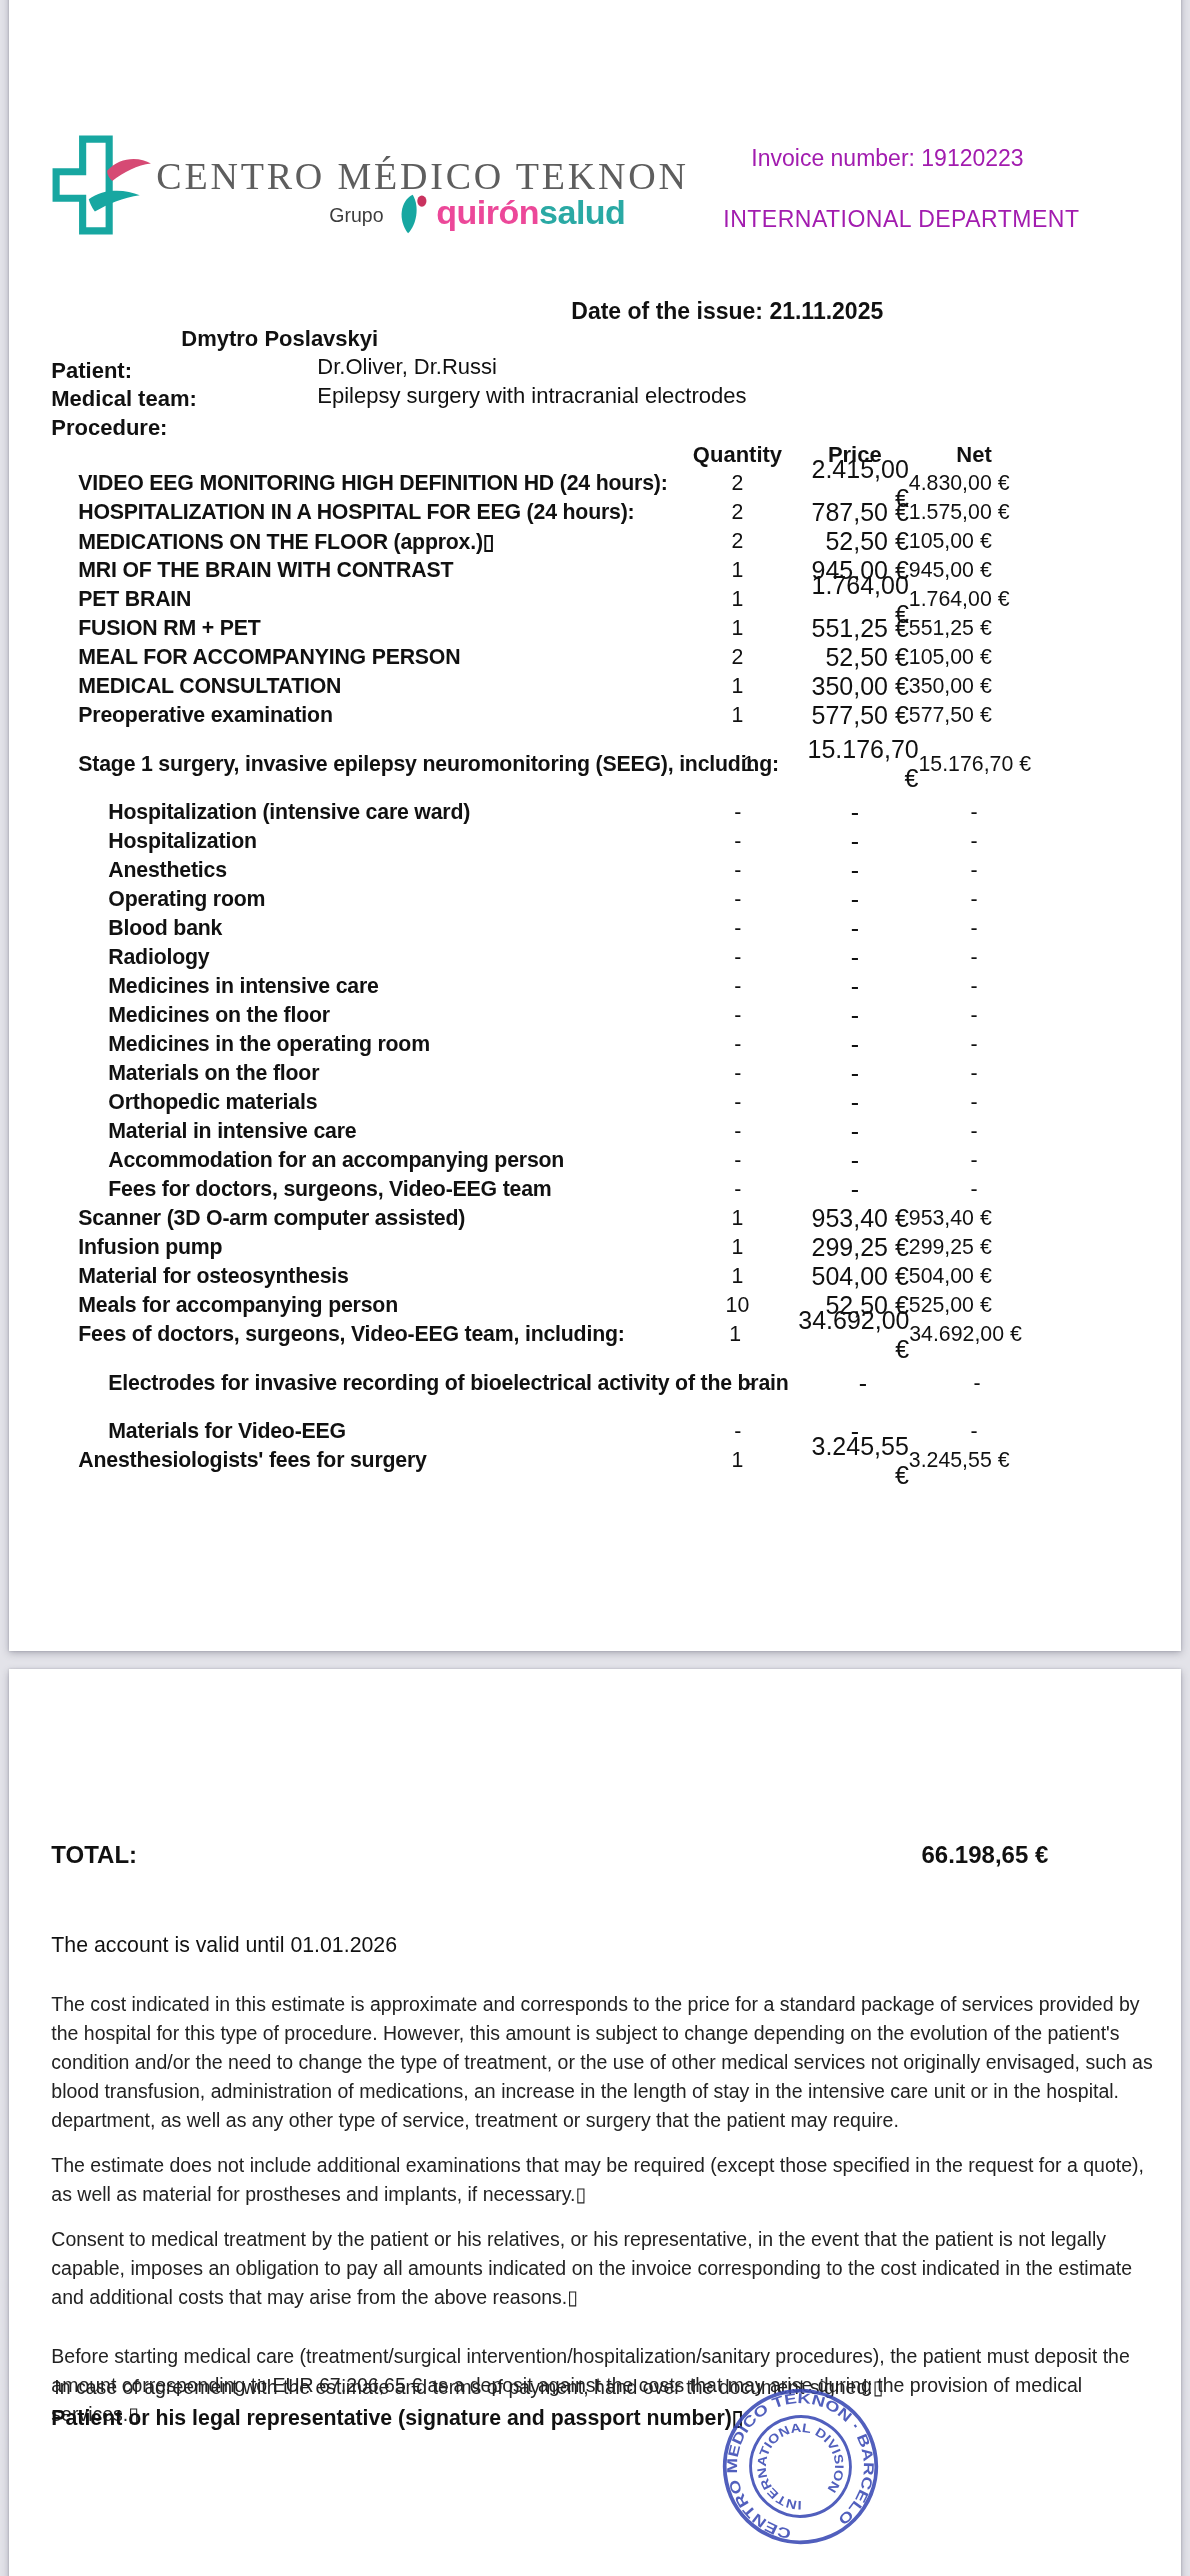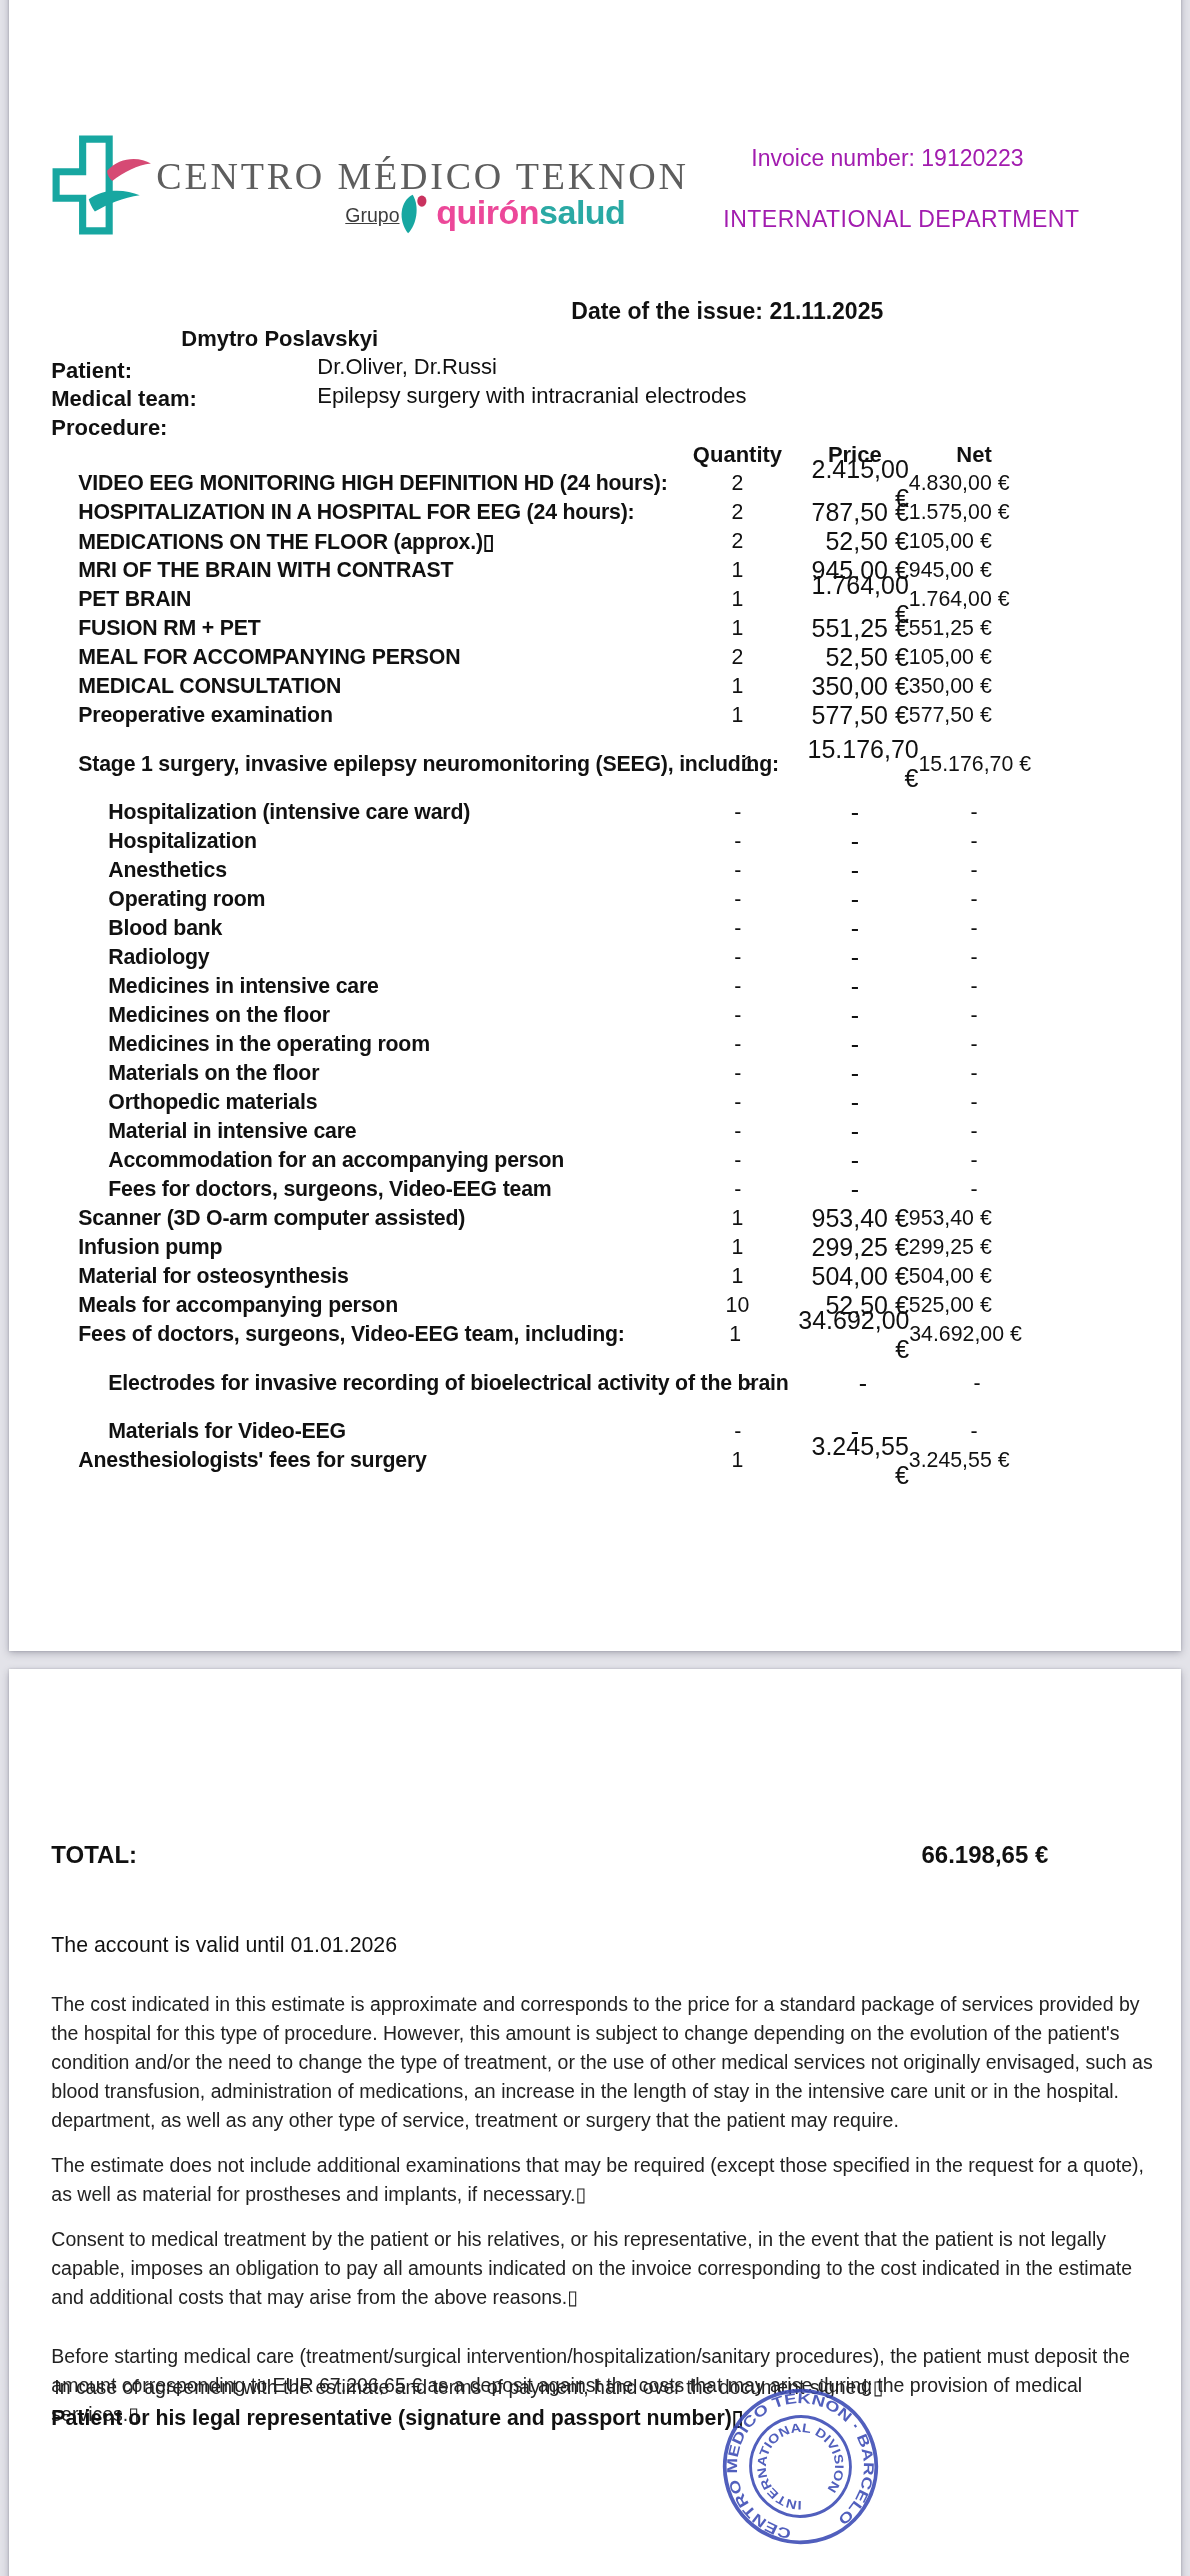--- a/index.html
+++ b/index.html
@@ -63,21 +63,21 @@
   <div class="abs" style="left:41px;top:156px;width:102px;height:102px;">
     <svg width="102" height="102" viewBox="0 0 100 100">
       <path d="M32,5 H58 V95 H32 V63 H6 V37 H32 Z" fill="#ffffff" stroke="#17a7a1" stroke-width="7" stroke-linejoin="miter"></path>
       <path d="M56,36 C68,22 88,22 99,29 C86,30 72,38 61,46 C58,43 56,40 56,36 Z" fill="#d64a74"></path>
       <path d="M38,64 C52,53 74,54 88,60 C72,62 56,69 44,76 C41,72 39,68 38,64 Z" fill="#17a7a1"></path>
     </svg>
   </div>
 
   <div class="abs brand-name" style="left:147px;top:176px;">CENTRO MÉDICO TEKNON</div>
 
-  <div class="abs grupo" style="left:336px;top:226px;text-decoration:underline;">Grupo</div>
+  <div class="abs grupo" style="left:320px;top:226px;">Grupo</div>
   <div class="abs" style="left:388px;top:213px;width:35px;height:46px;">
     <svg width="35" height="46" viewBox="0 0 38 50">
       <path d="M17,4 C3,11 1,32 12,46 C21,37 25,17 17,4 Z" fill="#17a7a1"></path>
       <ellipse cx="27" cy="11" rx="5" ry="6" fill="#c9325f"></ellipse>
     </svg>
   </div>
   <div class="abs quiron-word" style="left:427px;top:215px;">
     <span style="color:#ec4899;">quirón</span><span style="color:#2aa9a4;">salud</span>
   </div>
 

